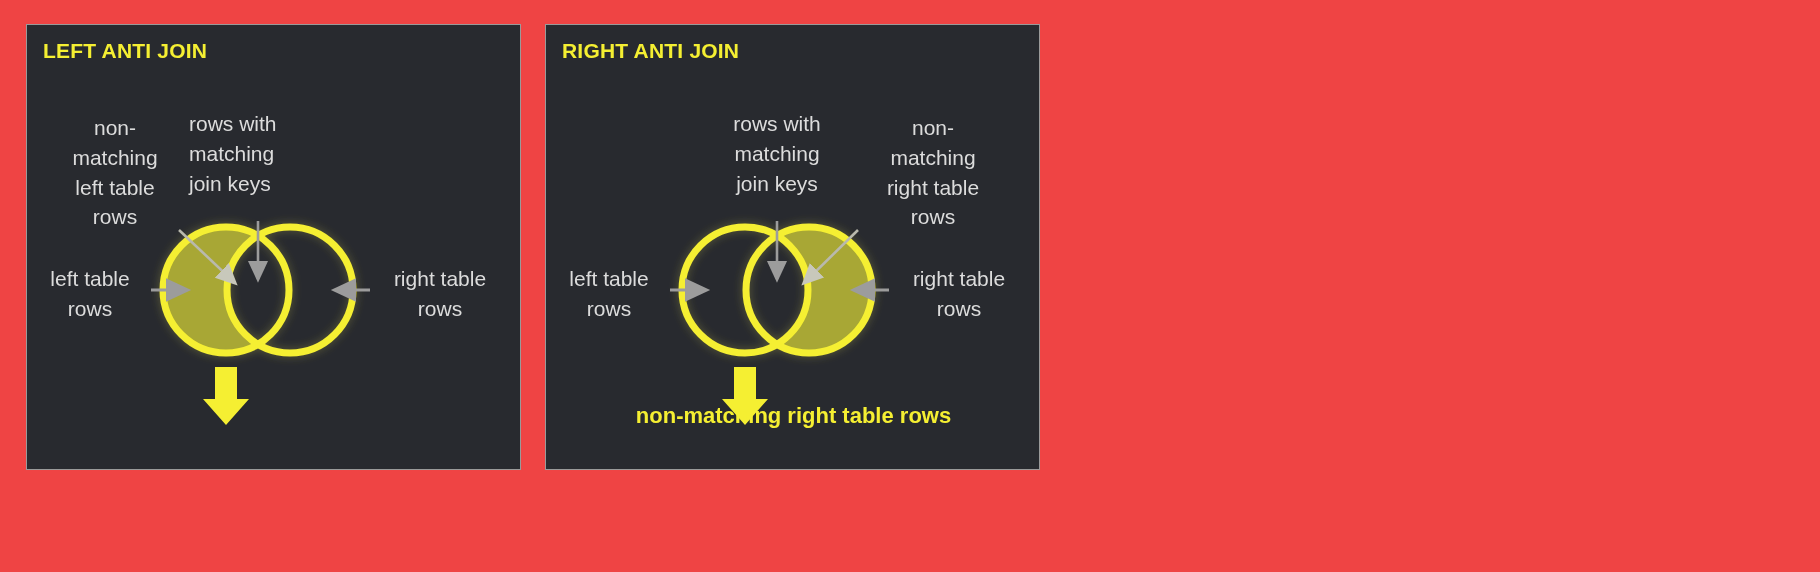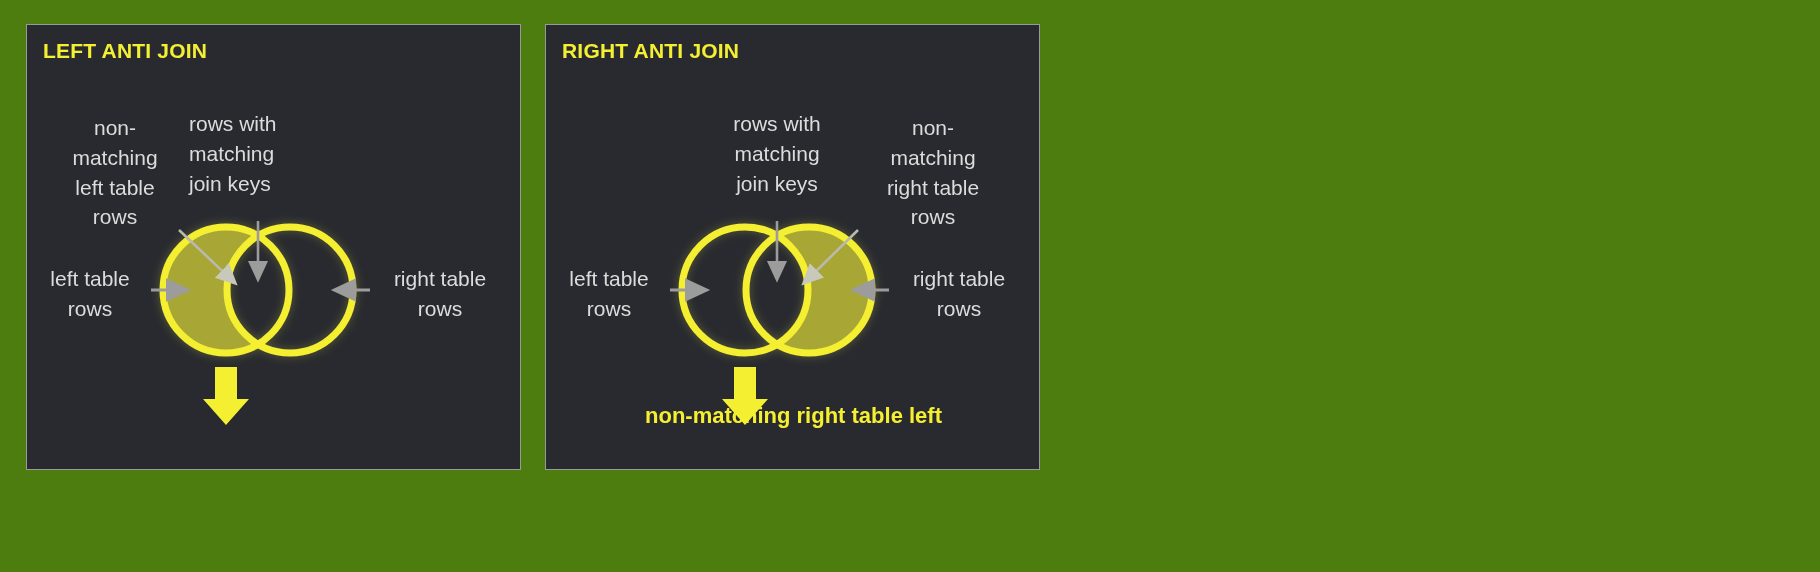--- a/index.html
+++ b/index.html
@@ -6,21 +6,21 @@
   * { box-sizing: border-box; margin: 0; padding: 0; }
   html, body {
     width: 1820px; height: 572px;
     background: #1a1a1a;
     font-family: "Liberation Sans", "DejaVu Sans", sans-serif;
     overflow: hidden;
   }
   .stage {
     position: relative;
     width: 1820px; height: 572px;
-    background: #4d7c0f;
+    background: #ef4444;
   }
   .panel {
     position: absolute;
     top: 24px;
     width: 495px;
     height: 446px;
     background: #282a2f;
     border: 1px solid #9a9a9a;
   }
   #panel-left  { left: 26px; }
@@ -189,16 +189,16 @@
 matching
 right table
 rows</div>
 
     <div class="ann center" style="left:4px; top:239px; width:118px;">left table
 rows</div>
 
     <div class="ann center" style="left:349px; top:239px; width:128px;">right table
 rows</div>
 
-    <div class="caption">non-matching right table left</div>
+    <div class="caption">non-matching right table rows</div>
   </div>
 
 </div>
 
 </body></html>

